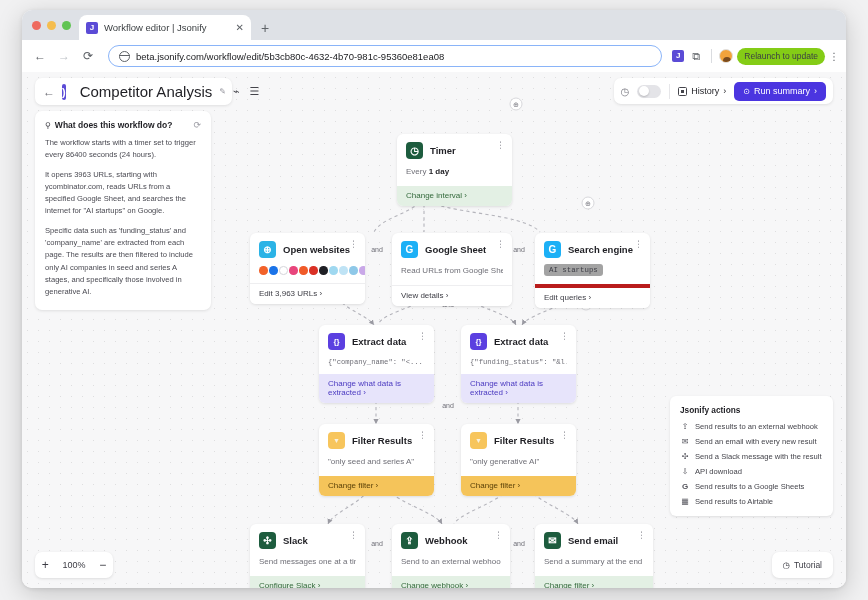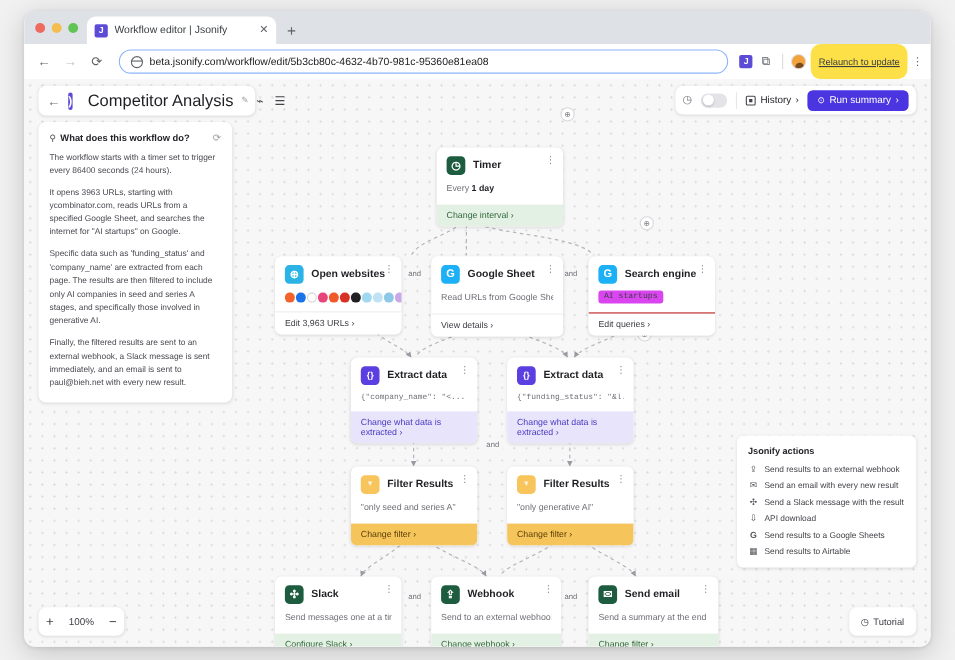--- a/index.html
+++ b/index.html
@@ -89,23 +89,23 @@
   .avatar {
     width: 14px; height: 14px; border-radius: 50%;
     background: #f2a33c; border: 1px solid #e0e0e0;
     position: relative; overflow: hidden;
   }
   .avatar::after {
     content:""; position:absolute; left:3px; top:7px;
     width:8px; height:8px; border-radius:50%; background:#7a4b1e;
   }
   .relaunch {
-    height: 32px; border-radius: 9px; background: #fde047;
+    height: 17px; border-radius: 9px; background: #84cc16;
     display: flex; align-items: center; padding: 0 7px; gap: 4px;
-    font-size: 8.5px; color: #3c4043; white-space: nowrap; text-decoration: underline;
+    font-size: 8.5px; color: #3c4043; white-space: nowrap;
   }
   .kebab { font-size: 10px; color: #5f6368; letter-spacing: -1px; }
 
   
   .canvas {
     flex: 1 1 auto; position: relative; overflow: hidden;
     background-color: #f7f7f8;
     background-image: radial-gradient(circle, #dededf 0.85px, transparent 0.9px);
     background-size: 11px 11px;
   }
@@ -216,21 +216,21 @@
     white-space: nowrap; overflow: hidden;
   }
   .node-foot {
     padding: 5px 9px 6px 9px; font-size: 8px;
   }
   .foot-green { background: #e3f0e4; color: #33693b; }
   .foot-purple { background: #e7e4fb; color: #4a39c0; }
   .foot-amber { background: #f5c45a; color: #5c4208; }
   .node-chip {
     display: inline-block; margin-top: 4px;
-    background: #d946ef; border-radius: 3px;
+    background: #a3a3a3; border-radius: 3px;
     padding: 2px 5px; font-size: 7.4px;
     font-family: "Liberation Mono", monospace; color: #3c3c44;
   }
 
   
   .ic-timer { background: #1d5c3e; }
   .ic-globe { background: #2bb3e6; }
   .ic-g { background: #1cb0f6; }
   .ic-code { background: #5b3fe0; }
   .ic-filter { background: #f7c55c; }
@@ -430,21 +430,21 @@
 
     <div class="node" style="left:513px; top:161px; width:115px;">
       <div class="node-body">
         <span class="node-kebab">⋮</span>
         <div class="node-top">
           <span class="node-ico ic-g">G</span>
           <span class="node-title">Search engine</span>
         </div>
         <span class="node-chip">AI startups</span>
       </div>
-      <div class="node-foot" style="background:#fff;color:#3c3c44;border-top:1px solid #b91c1c;">
+      <div class="node-foot" style="background:#fff;color:#3c3c44;border-top:4px solid #b91c1c;">
         <span>Edit queries</span>
         <span>›</span>
       </div>
     </div>
 
     <div class="node" style="left:297px; top:253px; width:115px;">
       <div class="node-body">
         <span class="node-kebab">⋮</span>
         <div class="node-top">
           <span class="node-ico ic-code" style="font-size:8px">{}</span>
@@ -562,21 +562,20 @@
 
     <div class="desc-panel">
       <div class="desc-head">
         <span class="desc-bulb">⚲</span>
         <span class="desc-title">What does this workflow do?</span>
         <span class="desc-refresh">⟳</span>
       </div>
       <p class="desc-p">The workflow starts with a timer set to trigger every 86400 seconds (24 hours).</p>
       <p class="desc-p">It opens 3963 URLs, starting with ycombinator.com, reads URLs from a specified Google Sheet, and searches the internet for "AI startups" on Google.</p>
       <p class="desc-p">Specific data such as 'funding_status' and 'company_name' are extracted from each page. The results are then filtered to include only AI companies in seed and series A stages, and specifically those involved in generative AI.</p>
-      <p class="desc-p">Finally, the filtered results are sent to an external webhook, a Slack message is sent immediately, and an email is sent to paul@bieh.net with every new result.</p>
     </div>
 
     <div class="tr-bar">
       <span class="clock-ico">◷</span>
       <span class="toggle"></span>
       <span class="tr-sep"></span>
       <span class="history-btn">
         <span class="hist-ico"></span>
         <span>History</span>
         <span>›</span>

